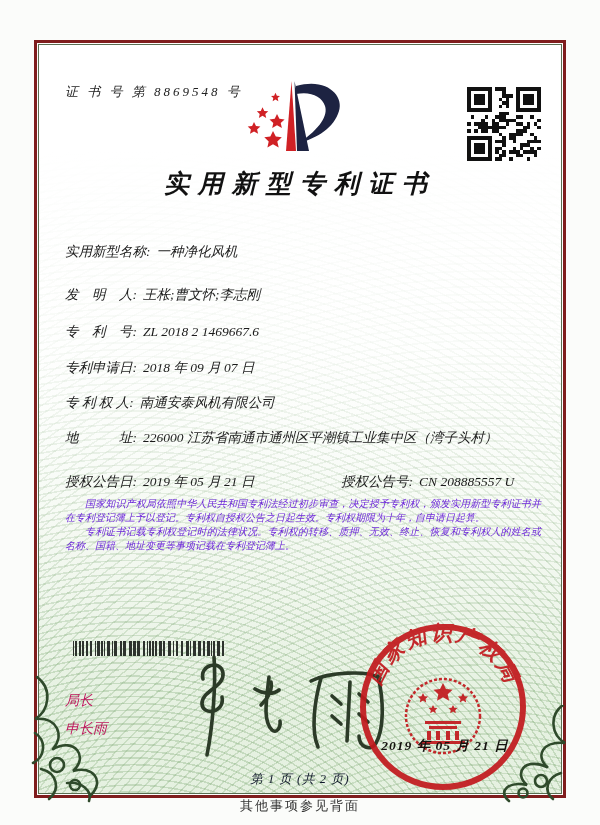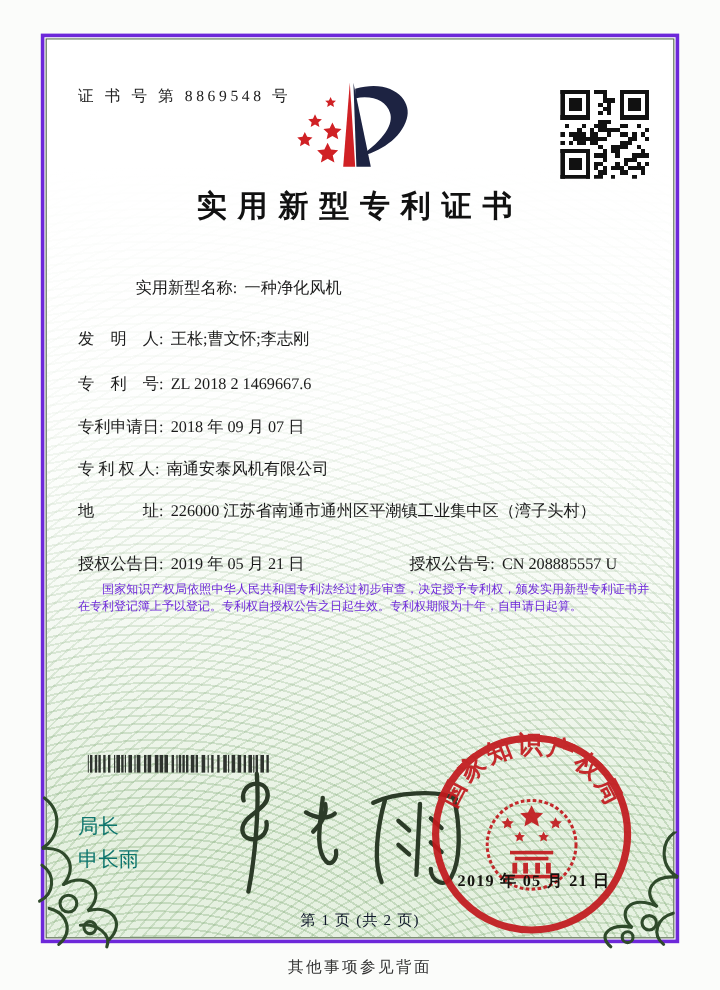--- a/index.html
+++ b/index.html
@@ -4,22 +4,22 @@
 <style>
   html,body{margin:0;padding:0;}
   body{
     width:600px;height:825px;position:relative;overflow:hidden;
     background:#fbfcfa;
     font-family:"Liberation Serif","DejaVu Serif",serif;
     color:#1b1b1b;
   }
   
   .frame{
-    position:absolute;left:34px;top:28px;width:526px;height:752px;
-    border:3px solid #6d28d9;background:#fdfefc;
+    position:absolute;left:34px;top:40px;width:526px;height:752px;
+    border:3px solid #7f1d1d;background:#fdfefc;font-style:italic;
   }
   .frame-inner{
     position:absolute;inset:1px;border:1px solid #5a6e52;
   }
   
   .waves{position:absolute;inset:2px;overflow:hidden;}
   .waves::before{
     content:"";position:absolute;inset:0;
     background:
       repeating-radial-gradient(120% 95% at 18% 140%, rgba(120,165,110,.30) 0 1.4px, rgba(0,0,0,0) 1.4px 6px),
@@ -39,36 +39,36 @@
 
   .title{
     position:absolute;left:0;top:124px;width:100%;text-align:center;
     font-size:25px;font-weight:bold;letter-spacing:9px;color:#111;
   }
 
   .rows{position:absolute;left:28px;top:196px;width:480px;font-size:13.5px;}
   .row{position:absolute;display:flex;align-items:flex-start;line-height:21px;}
   .row .lab{flex:0 0 auto;white-space:nowrap;}
   .row .val{margin-left:6px;}
-  .row-1{top:2px;margin-left:48px;}  .row-2{top:45px;} .row-3{top:82px;}
+  .row-1{top:2px;}  .row-2{top:45px;} .row-3{top:82px;}
   .row-4{top:118px;}.row-5{top:153px;}
   .row-6{top:188px;}.row-6 .val{width:372px;}
   .row-7{top:232px;}
   .grant-no{position:absolute;left:276px;top:232px;display:flex;line-height:21px;}
   .grant-no .val{margin-left:6px;}
 
   .paras{
     position:absolute;left:28px;top:454px;width:476px;
     font-size:10px;line-height:14px;text-align:justify;color:#6d28d9;
   }
   .paras p{margin:0;text-indent:2em;}
 
   .barcode{position:absolute;left:36px;top:598px;width:152px;height:15px;}
 
-  .director{position:absolute;left:28px;top:644px;font-size:17px;line-height:28px;color:#0f766e;}
+  .director{position:absolute;left:28px;top:644px;font-size:14px;line-height:28px;color:#be185d;}
   .signature{position:absolute;left:138px;top:604px;width:215px;height:125px;}
 
   .seal{position:absolute;left:320px;top:578px;width:172px;height:172px;opacity:.92;}
   .seal-date{
     position:absolute;left:322px;top:694px;width:172px;text-align:center;
     font-size:13.5px;font-weight:bold;color:#15130f;letter-spacing:1px;white-space:nowrap;
   }
 
   .page-indicator{
     position:absolute;left:0;top:728px;width:100%;text-align:center;
@@ -267,20 +267,21 @@
         <span class="val">2019 年 05 月 21 日</span>
       </div>
       <div class="grant-no">
         <span class="lab">授权公告号:</span>
         <span class="val">CN 208885557 U</span>
       </div>
     </div>
 
     <div class="paras">
       <p>国家知识产权局依照中华人民共和国专利法经过初步审查，决定授予专利权，颁发实用新型专利证书并在专利登记簿上予以登记。专利权自授权公告之日起生效。专利权期限为十年，自申请日起算。</p>
+      <p>专利证书记载专利权登记时的法律状况。专利权的转移、质押、无效、终止、恢复和专利权人的姓名或名称、国籍、地址变更等事项记载在专利登记簿上。</p>
     </div>
 
     <svg class="barcode" id="barcode-svg" viewBox="0 0 152 15" preserveAspectRatio="none">
         <rect x="0" y="0" width="1" height="15" fill="#2e332e"></rect>
         <rect x="2" y="0" width="2" height="15" fill="#2e332e"></rect>
         <rect x="6" y="0" width="2" height="15" fill="#2e332e"></rect>
         <rect x="9" y="0" width="2" height="15" fill="#2e332e"></rect>
         <rect x="13" y="0" width="2" height="15" fill="#2e332e"></rect>
         <rect x="17" y="0" width="2" height="15" fill="#2e332e"></rect>
         <rect x="22" y="0" width="1" height="15" fill="#2e332e"></rect>

